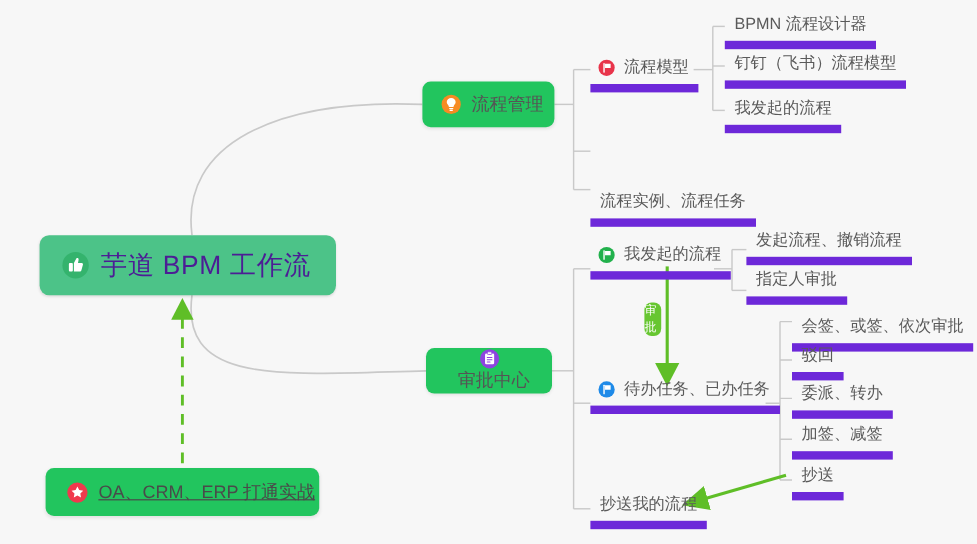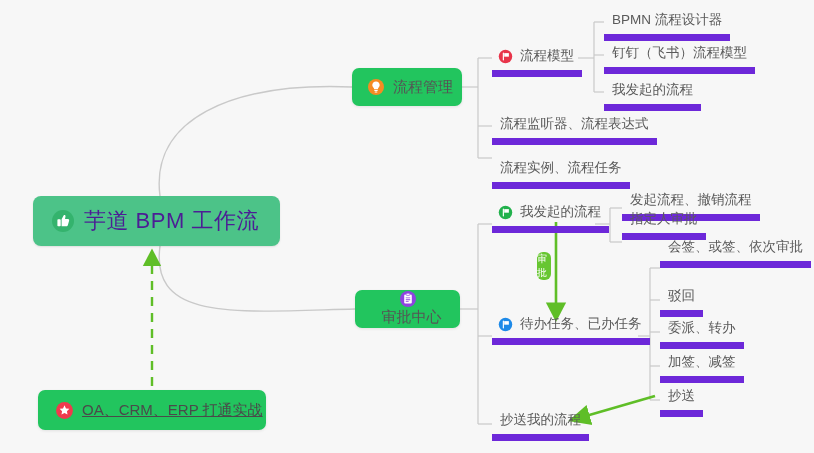--- a/index.html
+++ b/index.html
@@ -217,23 +217,20 @@
   <div class="leaf-node" style="left:604px; top:8px;">
     <span class="leaf-label no-icon">BPMN 流程设计器</span>
   </div>
   <div class="leaf-node" style="left:604px; top:41px;">
     <span class="leaf-label no-icon">钉钉（飞书）流程模型</span>
   </div>
   <div class="leaf-node" style="left:604px; top:78px;">
     <span class="leaf-label no-icon">我发起的流程</span>
   </div>
 
-  <div class="leaf-node" style="left:492px; top:112px;">
-    <span class="leaf-label no-icon">流程监听器、流程表达式</span>
-  </div>
   <div class="leaf-node" style="left:492px; top:156px;">
     <span class="leaf-label no-icon">流程实例、流程任务</span>
   </div>
 
   <div class="card-node" id="node-shenpizhongxin">
     <span class="ico">
       <svg width="18" height="18" viewBox="0 0 18 18">
         <circle cx="9" cy="9" r="8" fill="#8e44e0"></circle>
         <rect x="5.2" y="4.6" width="7.6" height="9" rx="1.1" fill="#ffffff"></rect>
         <rect x="7.1" y="3.2" width="3.8" height="2.2" rx="0.8" fill="#ffffff" stroke="#8e44e0" stroke-width="0.7"></rect>
@@ -252,36 +249,36 @@
         <rect x="5.1" y="3.8" width="1.25" height="8.5" rx="0.5" fill="#ffffff"></rect>
         <path d="M6.6 4.4 L11.6 4.4 L11.6 8.2 L6.6 8.2 Z" fill="#ffffff"></path>
       </svg>
     </span>
     <span class="leaf-label">我发起的流程</span>
   </div>
 
   <div class="leaf-node" style="left:622px; top:188px;">
     <span class="leaf-label no-icon">发起流程、撤销流程</span>
   </div>
-  <div class="leaf-node" style="left:622px; top:207px;">
+  <div class="leaf-node" style="left:622px; top:221px;">
     <span class="leaf-label no-icon">指定人审批</span>
   </div>
 
   <div class="leaf-node with-icon" style="left:492px; top:312px;">
     <span class="ico">
       <svg width="15" height="15" viewBox="0 0 16 16">
         <circle cx="8" cy="8" r="7.2" fill="#1e8ae8"></circle>
         <rect x="5.1" y="3.8" width="1.25" height="8.5" rx="0.5" fill="#ffffff"></rect>
         <path d="M6.6 4.4 L11.6 4.4 L11.6 8.2 L6.6 8.2 Z" fill="#ffffff"></path>
       </svg>
     </span>
     <span class="leaf-label">待办任务、已办任务</span>
   </div>
 
-  <div class="leaf-node" style="left:660px; top:235px;">
+  <div class="leaf-node" style="left:660px; top:260px;">
     <span class="leaf-label no-icon">会签、或签、依次审批</span>
   </div>
   <div class="leaf-node" style="left:660px; top:284px;">
     <span class="leaf-label no-icon">驳回</span>
   </div>
   <div class="leaf-node" style="left:660px; top:316px;">
     <span class="leaf-label no-icon">委派、转办</span>
   </div>
   <div class="leaf-node" style="left:660px; top:350px;">
     <span class="leaf-label no-icon">加签、减签</span>

